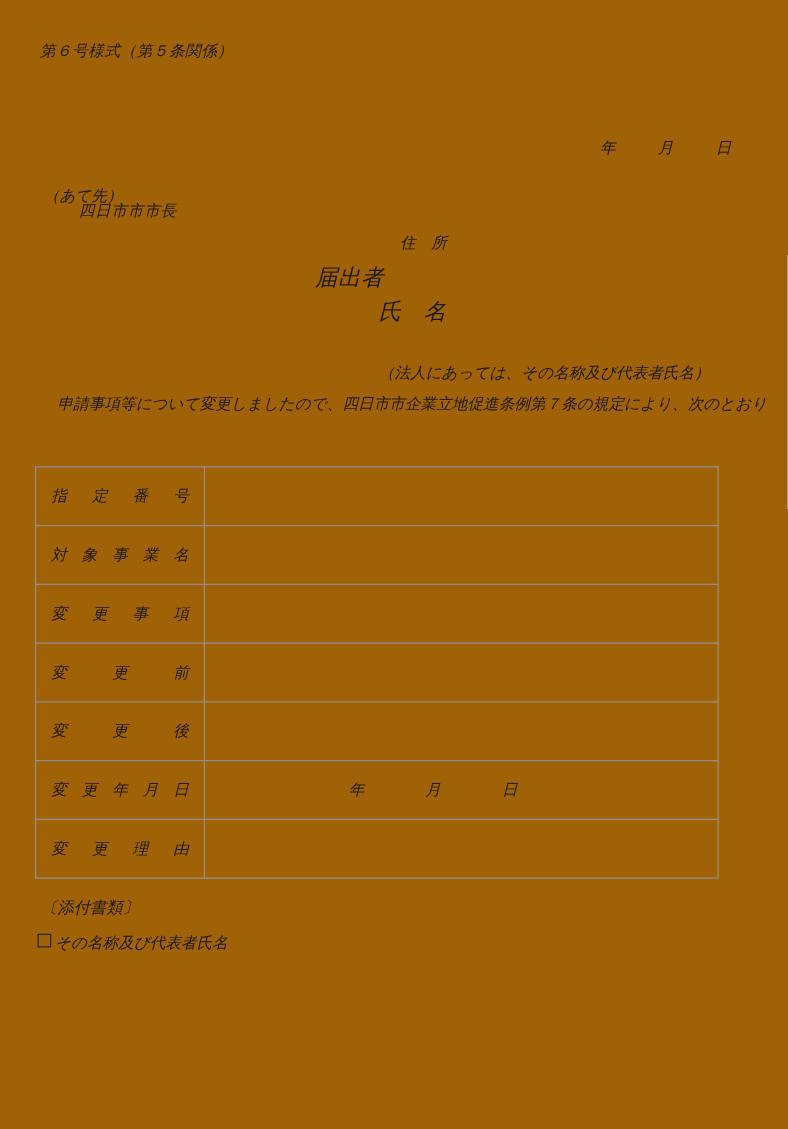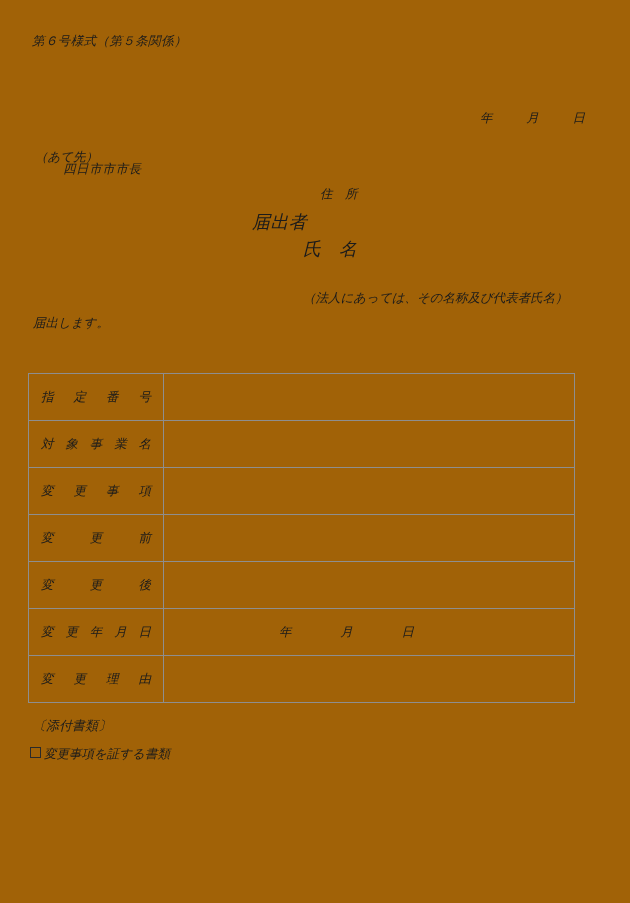--- a/index.html
+++ b/index.html
@@ -194,21 +194,21 @@
 
   <div class="addressee-label">（あて先）</div>
   <div class="addressee-name">四日市市市長</div>
 
   <div class="submitter-address">住　所</div>
   <div class="submitter-label">届出者</div>
   <div class="submitter-name">氏　名</div>
   <div class="submitter-note">（法人にあっては、その名称及び代表者氏名）</div>
 
   <div class="body-par">
-    <span class="l2">届出します。</span>
+    <span class="l1">申請事項等について変更しましたので、四日市市企業立地促進条例第７条の規定により、次のとおり</span>
   </div>
 
   <table class="form-table">
     <tbody>
       <tr>
         <td class="label">
           <div class="label-inner">
             <span>指</span>
             <span>定</span>
             <span>番</span>
@@ -289,16 +289,16 @@
             <span>由</span>
           </div>
         </td>
         <td class="value"></td>
       </tr>
     </tbody>
   </table>
 
   <div class="attach-title">〔添付書類〕</div>
   <div class="attach-item">
-    <span class="attach-box"></span><span>変更事項を証する書類</span>
+    <span class="attach-box"></span><span>その名称及び代表者氏名</span>
   </div>
 
 </div>
 
 </body></html>

